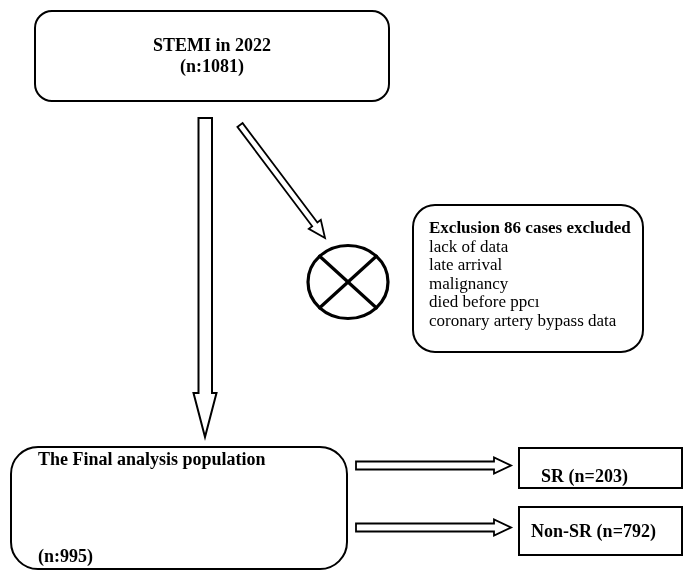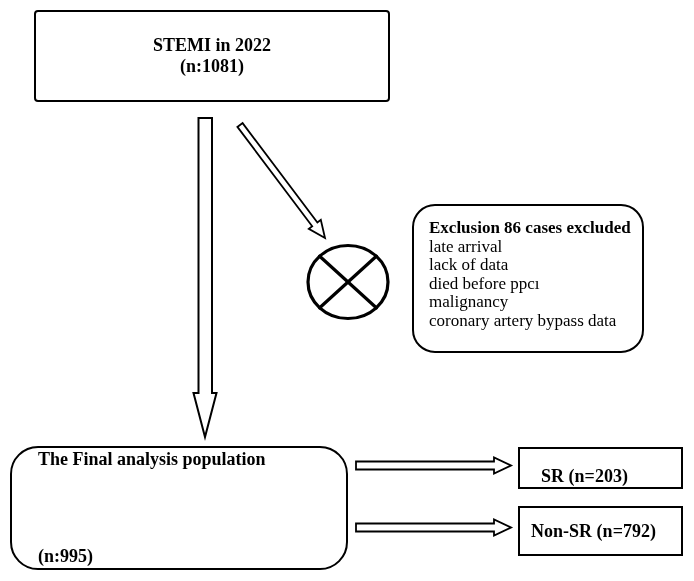--- a/index.html
+++ b/index.html
@@ -43,21 +43,21 @@
     stroke-linecap: round;
   }
   .box {
     position: absolute;
     background: #ffffff;
     border: 2px solid var(--line-color, #000);
   }
   .top-box {
     left: 34px; top: 10px;
     width: 356px; height: 92px;
-    border-radius: 4px;
+    border-radius: 18px;
     display: flex; flex-direction: column;
     align-items: center; justify-content: center;
     text-align: center;
     font-weight: bold;
     font-size: 18px;
     line-height: 21px;
   }
   .exclusion-box {
     left: 412px; top: 204px;
     width: 232px; height: 149px;
@@ -120,24 +120,24 @@
     </g>
   </svg>
 
   <div class="box top-box">
     <div>STEMI in 2022</div>
     <div>(n:1081)</div>
   </div>
 
   <div class="box exclusion-box">
     <div class="exclusion-title">Exclusion 86 cases excluded</div>
+    <div>lack of data</div>
     <div>late arrival</div>
-    <div>lack of data</div>
+    <div>malignancy</div>
     <div>died before ppcı</div>
-    <div>malignancy</div>
     <div>coronary artery bypass data</div>
   </div>
 
   <div class="box final-box">
     <div>The Final analysis population</div>
     <div>(n:995)</div>
   </div>
 
   <div class="box sr-box">
     <div>SR (n=203)</div>

